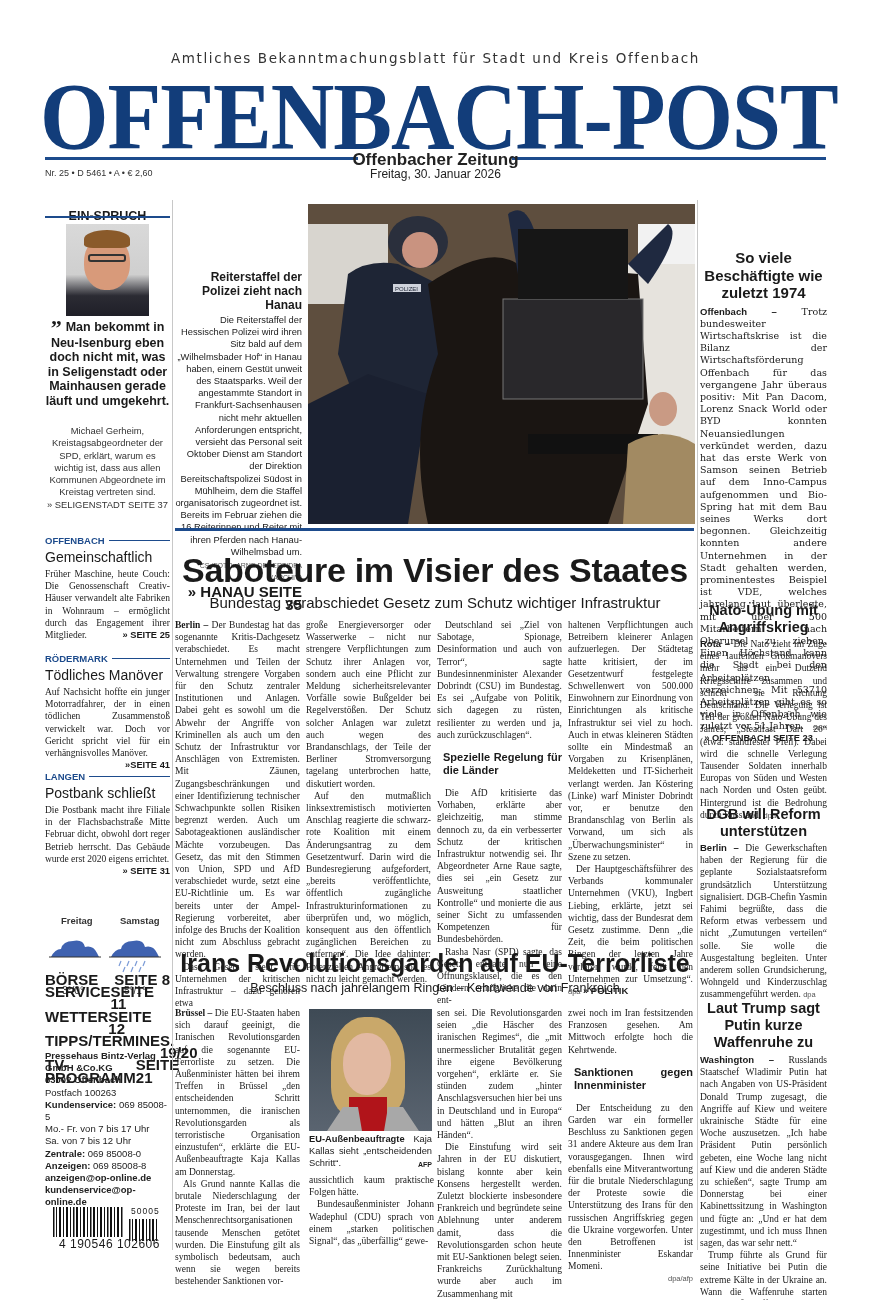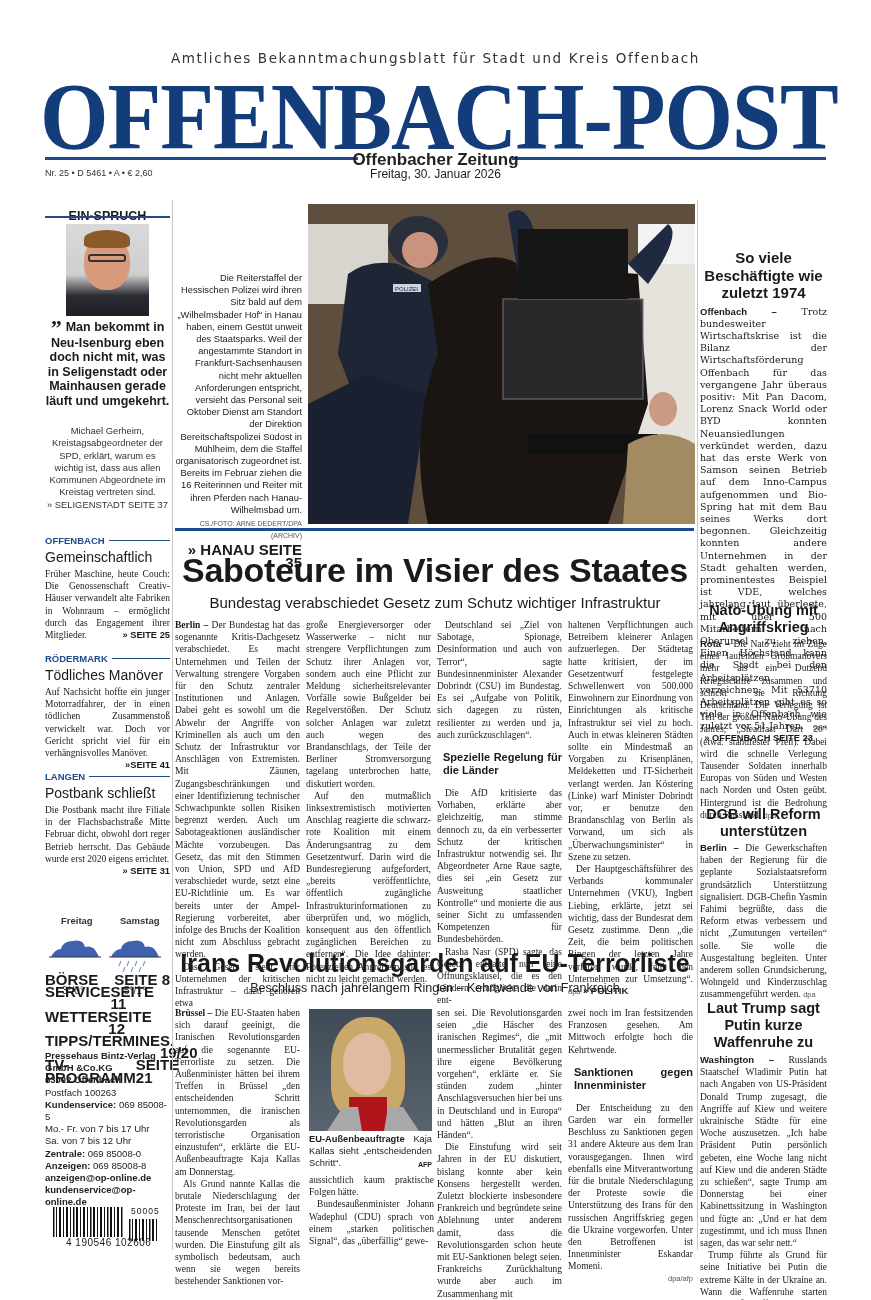--- a/index.html
+++ b/index.html
@@ -211,28 +211,29 @@
         <rect x="81" y="14" width="1" height="22"></rect>
         <rect x="84" y="14" width="2" height="22"></rect>
         <rect x="88" y="14" width="1" height="22"></rect>
         <rect x="91" y="14" width="2" height="22"></rect>
         <rect x="95" y="14" width="1" height="22"></rect>
         <rect x="98" y="14" width="1.5" height="22"></rect>
         <rect x="101" y="14" width="2" height="22"></rect>
         <rect x="105" y="14" width="1" height="22"></rect>
     </g>
   </svg>
-  <div class="abs sans" style="left:15px;top:32px;font-size:10px;letter-spacing:0.5px;">4 190546 102606</div>
+  <div class="abs sans" style="left:8px;top:32px;font-size:12px;letter-spacing:0.5px;">4 190546 102606</div>
   <div class="abs sans" style="left:80px;top:1px;font-size:8.5px;letter-spacing:1px;">50005</div>
 </div>
 
 <div class="abs vline" style="left:172px;top:200px;height:1050px;"></div>
 <div class="abs vline" style="left:697px;top:200px;height:1050px;"></div>
 
 <div class="abs polizei">
+  <h3>Reiterstaffel der Polizei zieht nach Hanau</h3>
   <p>Die Reiterstaffel der Hessischen Polizei wird ihren Sitz bald auf dem „Wilhelmsbader Hof“ in Hanau haben, einem Gestüt unweit des Staatsparks. Weil der angestammte Standort in Frankfurt-Sachsenhausen nicht mehr aktuellen Anforderungen entspricht, versieht das Personal seit Oktober Dienst am Standort der Direktion Bereitschaftspolizei Südost in Mühlheim, dem die Staffel organisatorisch zugeordnet ist. Bereits im Februar ziehen die 16 Reiterinnen und Reiter mit ihren Pferden nach Hanau-Wilhelmsbad um.</p>
   <p class="credit">CS./FOTO: ARNE DEDERT/DPA (ARCHIV)</p>
   <p class="more">» HANAU SEITE 35</p>
 </div>
 
 <div class="abs photo">
   <svg width="387" height="320" viewBox="0 0 387 320">
     <rect x="0" y="0" width="387" height="320" fill="#5e4e3e"></rect>
     <rect x="0" y="20" width="80" height="80" fill="#d8d5cf"></rect>
     <rect x="300" y="60" width="87" height="200" fill="#e6e3dd"></rect>

